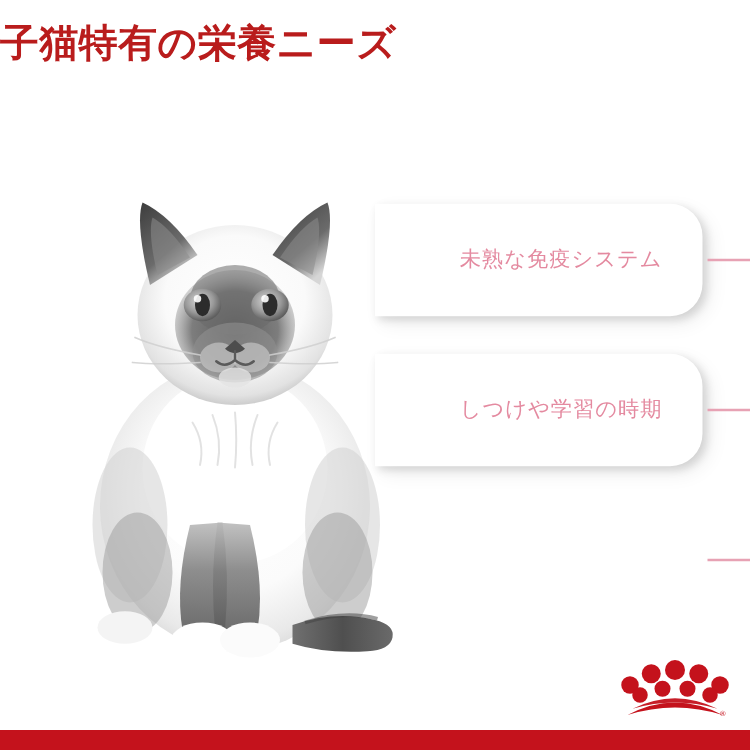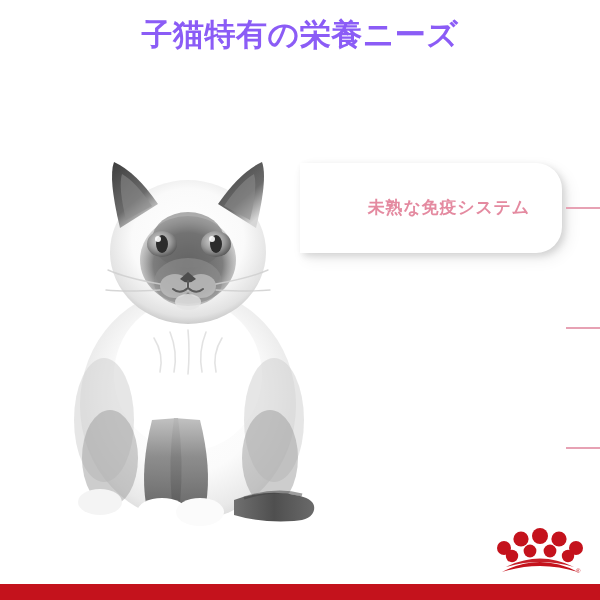--- a/index.html
+++ b/index.html
@@ -19,26 +19,25 @@
     background: #ffffff;
     overflow: hidden;
   }
 
   
   .title {
     position: absolute;
     left: 0;
     top: 16px;
     width: 600px;
-    text-align: center;
     font-size: 31px;
     line-height: 38px;
     font-weight: 700;
     letter-spacing: 0.5px;
-    color: #8b5cf6;
+    color: #b91c1c;
     white-space: nowrap;
   }
 
   
   .kitten-wrap {
     position: absolute;
     left: 48px;
     top: 120px;
     width: 280px;
     height: 420px;
@@ -65,21 +64,21 @@
     box-sizing: border-box;
     padding-right: 32px;
   }
   .callout-1 { top: 163px; }
   .callout-2 { top: 283px; }
   .callout-3 { top: 403px; }
 
   .callout-label {
     font-size: 17px;
     line-height: 24px;
-    font-weight: 700;
+    font-weight: 400;
     color: #E48AA0;
     letter-spacing: 0.8px;
     white-space: nowrap;
   }
 
   
   .connector {
     position: absolute;
     left: 566px;
     width: 34px;
@@ -224,20 +223,23 @@
         <path d="M168 170 q34 2 54 0"></path>
       </g>
     </svg>
   </div>
 
   <div class="callout callout-1">
     <span class="callout-label">未熟な免疫システム</span>
   </div>
   <div class="connector connector-1"></div>
 
+  <div class="callout callout-2">
+    <span class="callout-label">しつけや学習の時期</span>
+  </div>
   <div class="connector connector-2"></div>
 
   <div class="connector connector-3"></div>
 
   <div class="brand-logo">
     <svg viewBox="0 0 88 52" xmlns="http://www.w3.org/2000/svg">
       <g fill="#C4121C">
 
         <circle cx="8" cy="22" r="7"></circle>
         <circle cx="25" cy="13" r="7.6"></circle>

